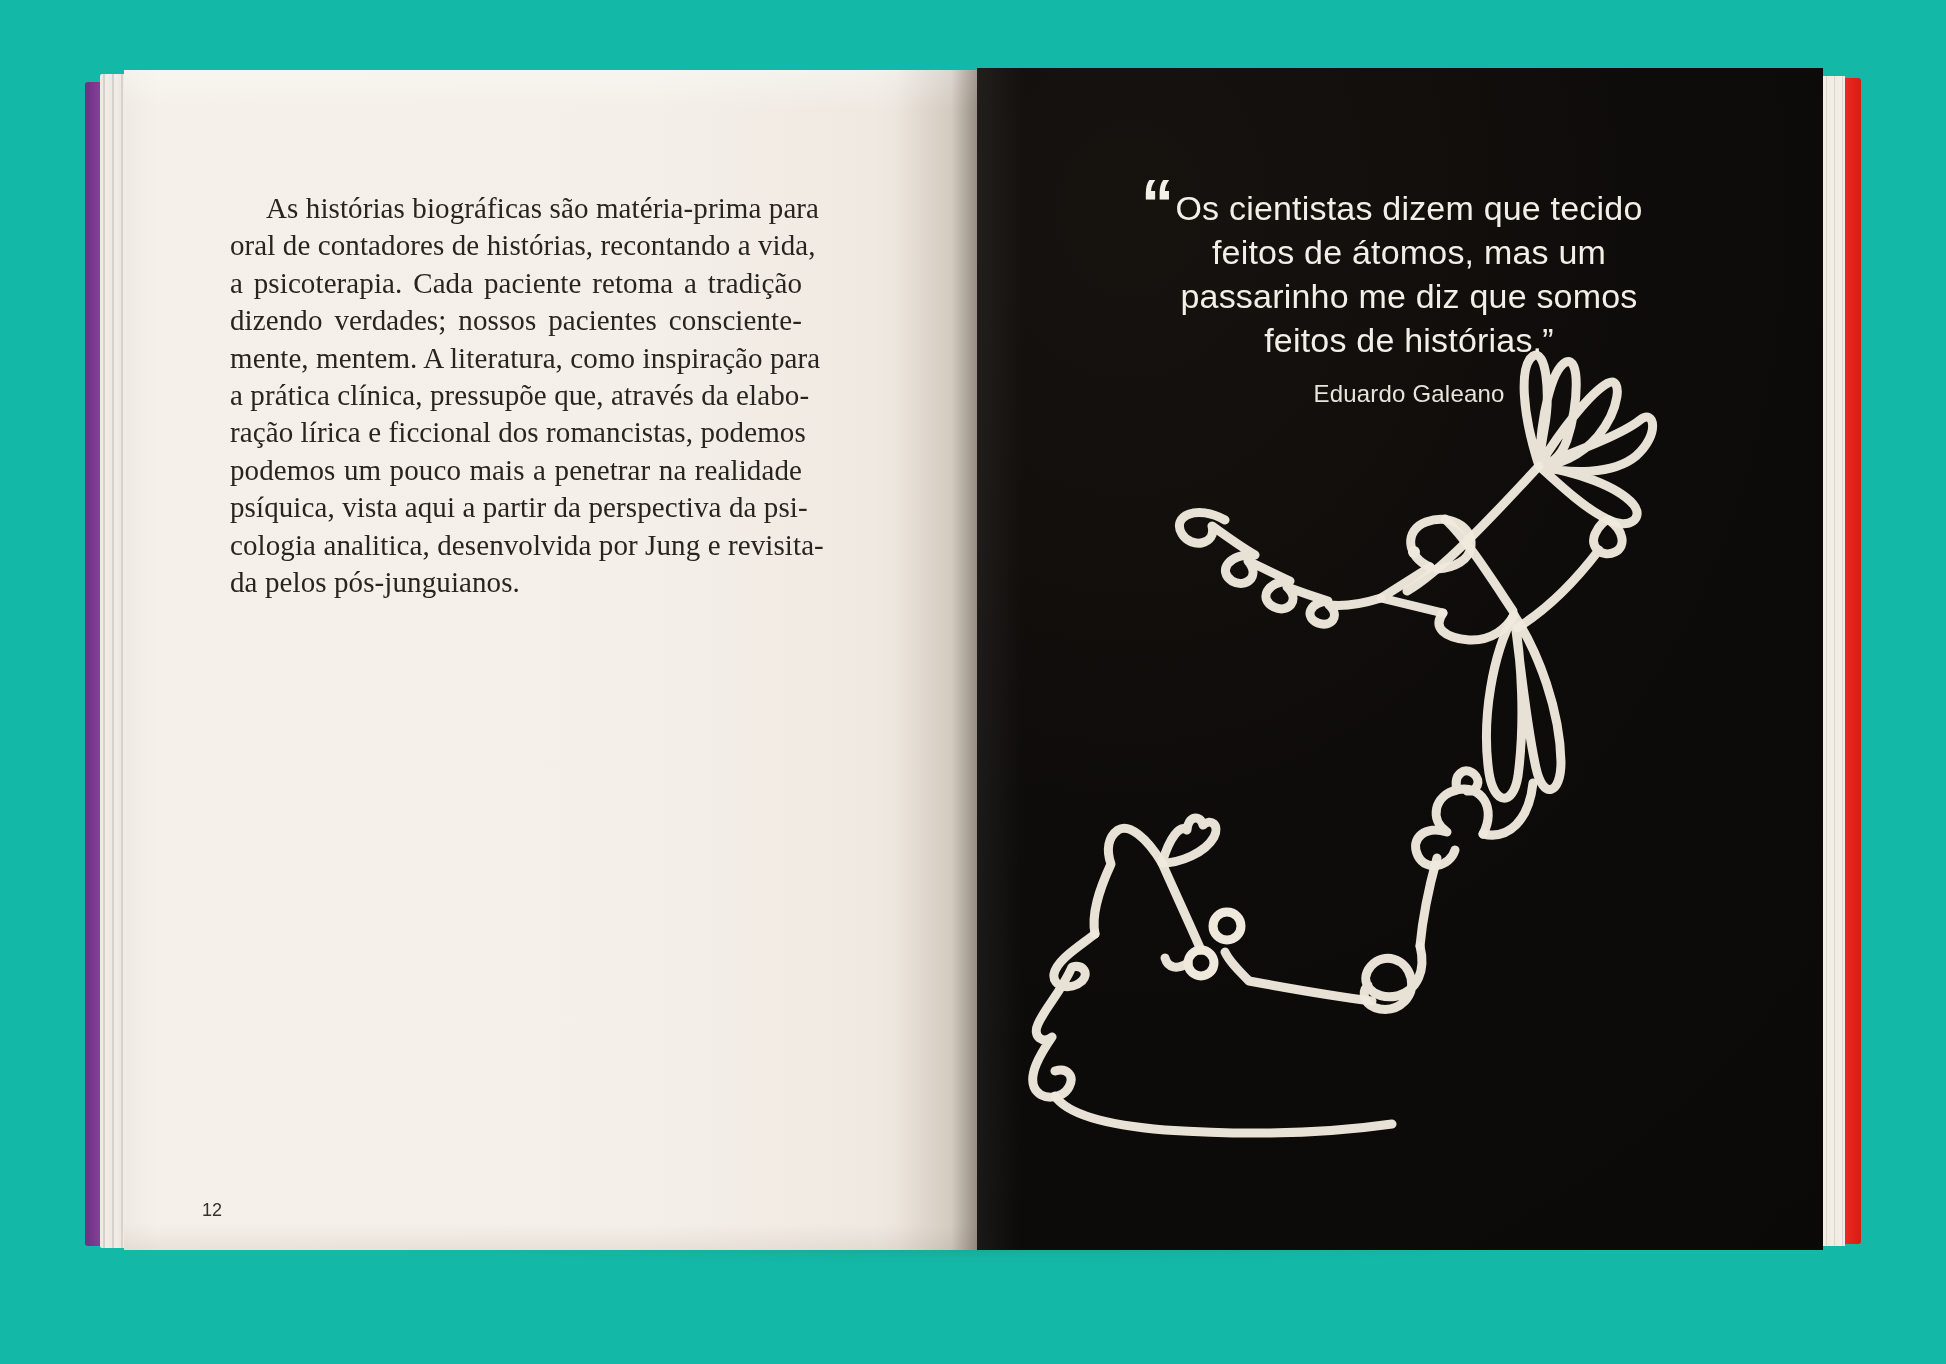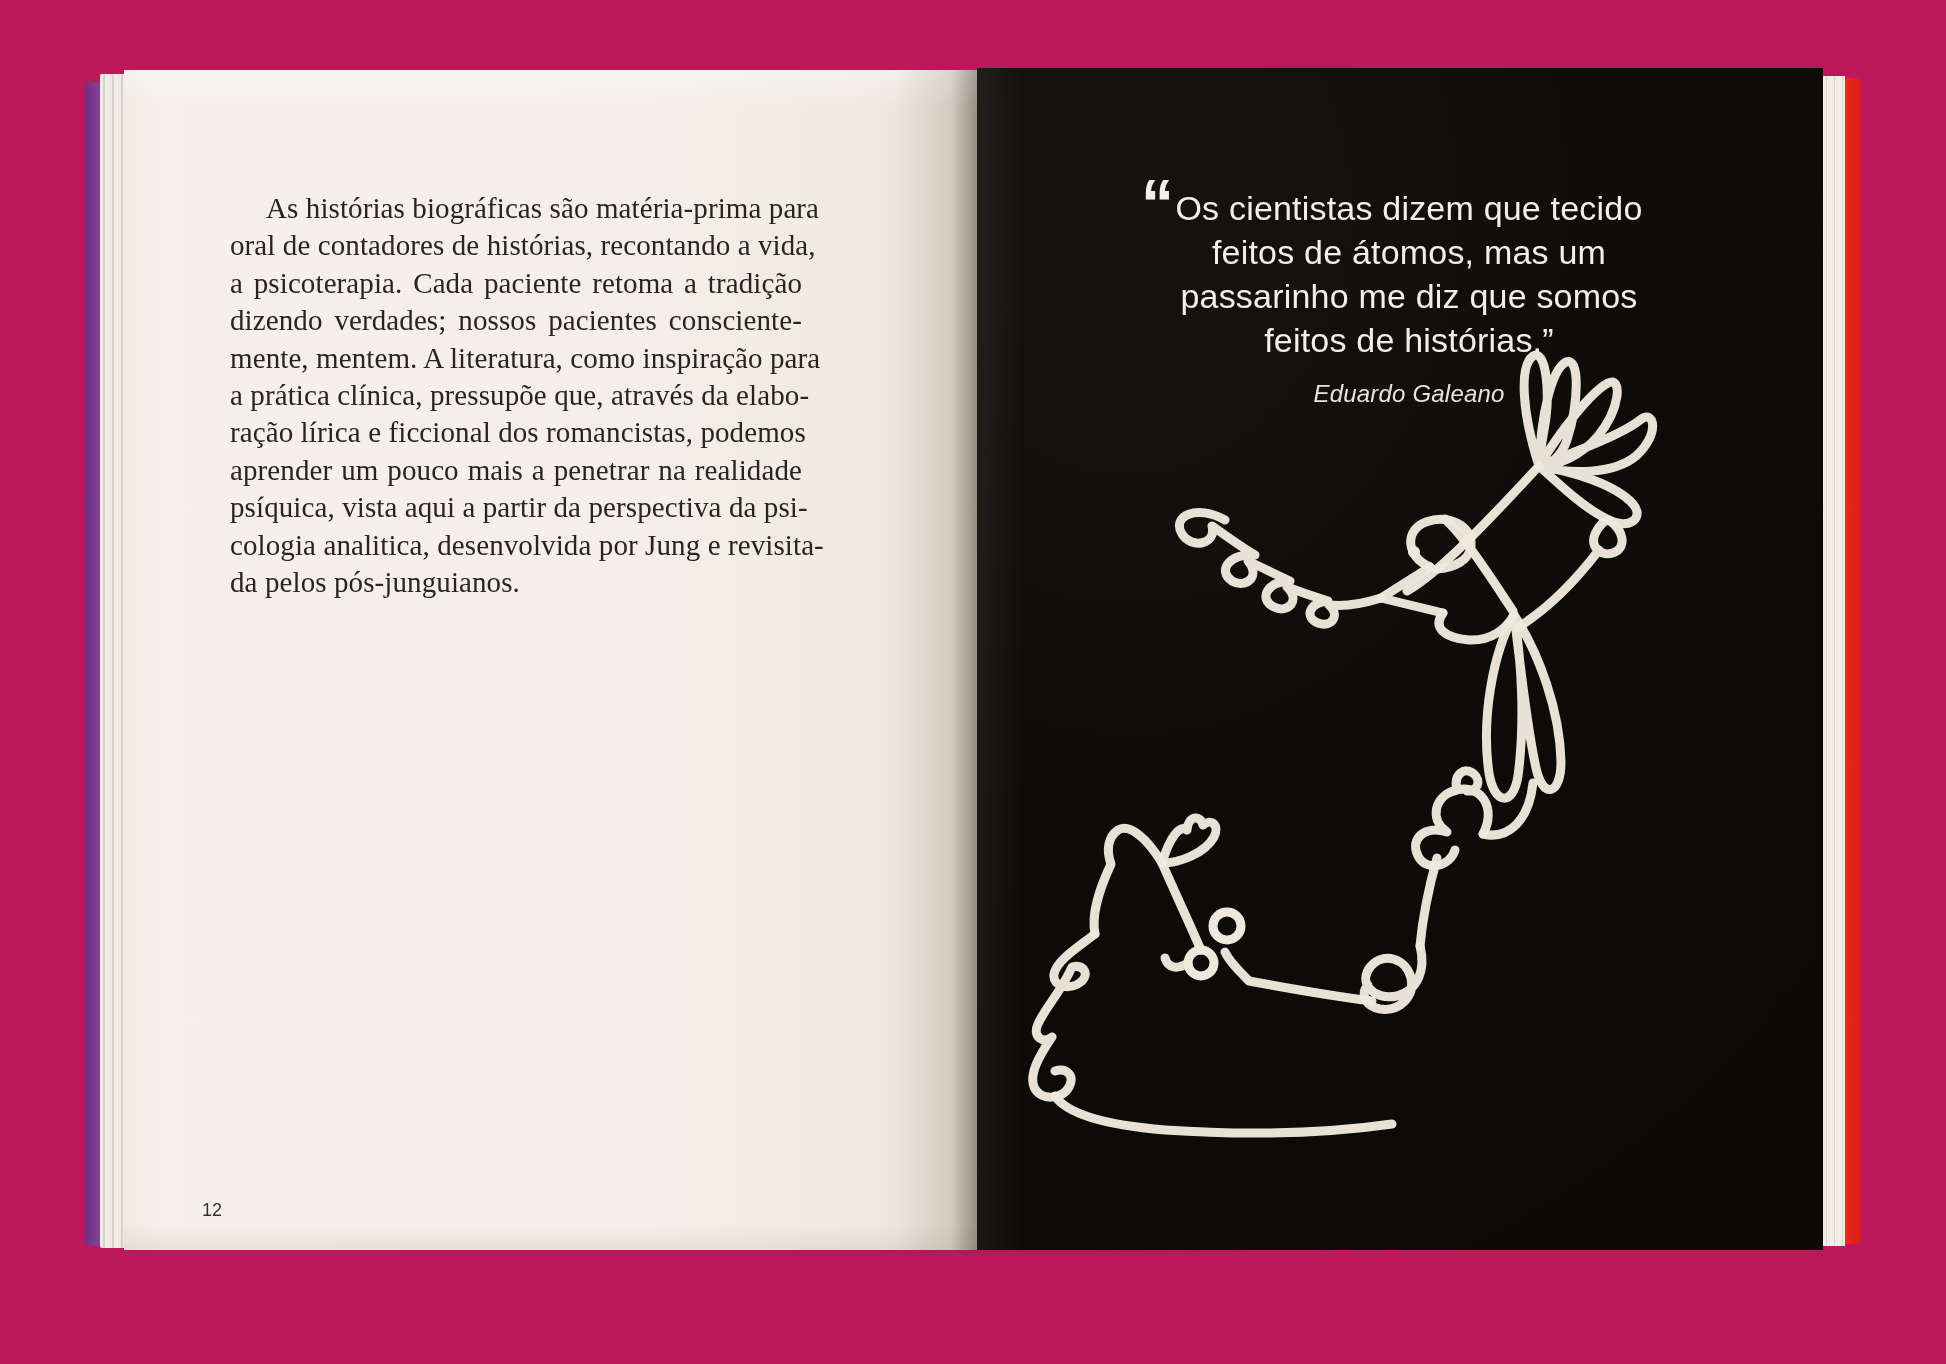--- a/index.html
+++ b/index.html
@@ -1,18 +1,18 @@
 <!DOCTYPE html>
 <html><head>
 <meta charset="utf-8">
 <style>
   html,body{margin:0;padding:0;background:#ffffff;}
   body{width:1946px;height:1364px;overflow:hidden;position:relative;
        font-family:"Liberation Sans",sans-serif;}
-  .stage{position:absolute;inset:0;background:#be185d;}
+  .stage{position:absolute;inset:0;background:#14b8a6;}
 
   .book{position:absolute;left:85px;top:68px;width:1776px;height:1184px;}
   .book-shadow{position:absolute;left:20px;right:20px;bottom:-14px;height:42px;
       background:radial-gradient(ellipse 50% 100% at 50% 0%, rgba(40,34,30,.38), rgba(40,34,30,0) 75%);
       filter:blur(7px);}
 
   .strip-purple{position:absolute;left:0;top:14px;width:15px;height:1164px;
       background:linear-gradient(90deg,#6d3080,#84409a);border-radius:3px 0 0 3px;}
   .edges-left{position:absolute;left:15px;top:6px;width:24px;height:1174px;
       background:repeating-linear-gradient(90deg,#eee9e2 0 3px,#d6d1ca 3px 5px,#f1ece5 5px 9px);
@@ -39,21 +39,21 @@
 
   .page-right{position:absolute;left:892px;top:0;width:846px;height:1182px;
       background:radial-gradient(140% 120% at 18% 12%, #16130f 0%, #0e0c0a 45%, #0a0908 100%);}
   .page-right::before{content:"";position:absolute;inset:0;
       background:linear-gradient(90deg,rgba(255,255,255,.06) 0,rgba(255,255,255,0) 46px);}
 
   .quote-block{position:absolute;left:130px;top:118px;width:604px;text-align:center;
       color:#f3efe7;font-size:34px;line-height:44px;font-weight:400;letter-spacing:.2px;}
   .quote-mark{position:absolute;left:34px;top:-16px;font-size:66px;font-weight:700;
       color:#f3efe7;line-height:1;}
-  .attribution{margin-top:10px;font-size:24px;font-style:italic;color:#e9e4db;}
+  .attribution{margin-top:10px;font-size:24px;color:#e9e4db;}
 
   .bird-svg{position:absolute;left:0;top:0;width:846px;height:1182px;}
   .bird-svg path{fill:none;stroke:#efe9dd;stroke-width:9;stroke-linecap:round;stroke-linejoin:round;opacity:.97;}
   .bird-svg circle.ring{fill:none;stroke:#efe9dd;stroke-width:9;}
   .bird-svg circle.dot{fill:#efe9dd;stroke:none;}
 
   .edges-right{position:absolute;left:1738px;top:8px;width:22px;height:1170px;
       background:repeating-linear-gradient(90deg,#f2ede5 0 3px,#dcd6cd 3px 4px,#f0ebe3 4px 8px);}
   .strip-red{position:absolute;left:1760px;top:10px;width:16px;height:1166px;
       background:linear-gradient(90deg,#ea2a1f,#d91b12);border-radius:0 3px 3px 0;}
@@ -70,21 +70,21 @@
 
     <div class="page-left">
       <div class="paragraph">
         <div class="pline first">As histórias biográficas são matéria-prima para</div>
         <div class="pline">oral de contadores de histórias, recontando a vida,</div>
         <div class="pline">a psicoterapia. Cada paciente retoma a tradição</div>
         <div class="pline">dizendo verdades; nossos pacientes consciente-</div>
         <div class="pline">mente, mentem. A literatura, como inspiração para</div>
         <div class="pline">a prática clínica, pressupõe que, através da elabo-</div>
         <div class="pline">ração lírica e ficcional dos romancistas, podemos</div>
-        <div class="pline">aprender um pouco mais a penetrar na realidade</div>
+        <div class="pline">podemos um pouco mais a penetrar na realidade</div>
         <div class="pline">psíquica, vista aqui a partir da perspectiva da psi-</div>
         <div class="pline">cologia analitica, desenvolvida por Jung e revisita-</div>
         <div class="pline last">da pelos pós-junguianos.</div>
       </div>
       <div class="page-number">12</div>
     </div>
 
     <div class="gutter-shade"></div>
 
     <div class="page-right">

